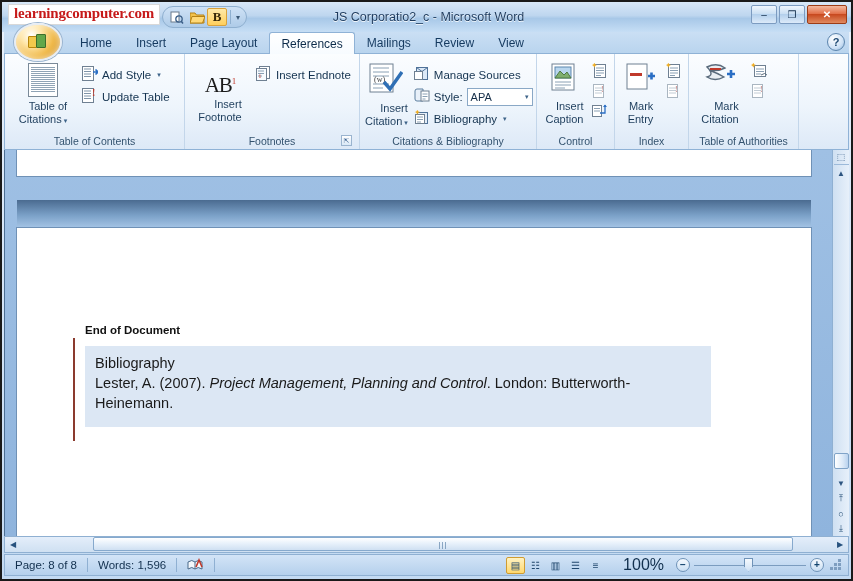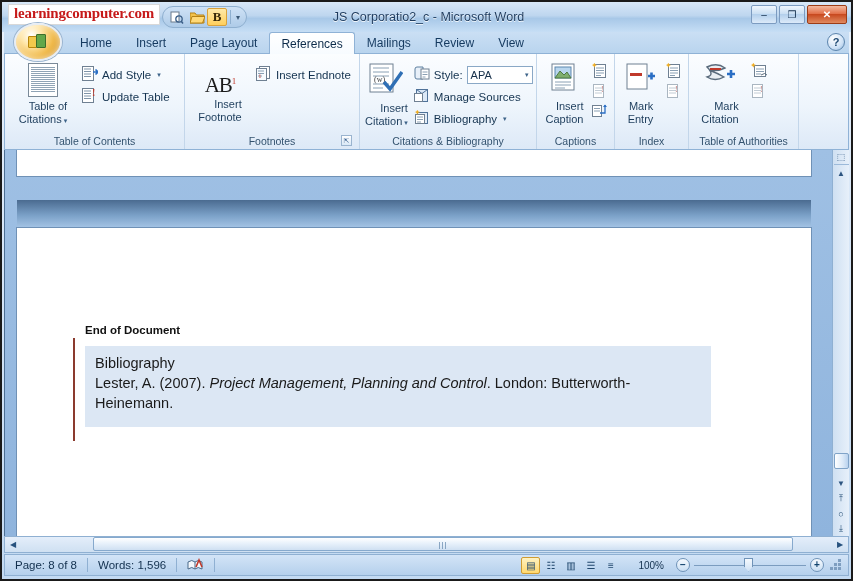--- a/index.html
+++ b/index.html
@@ -385,21 +385,21 @@
     width: 19px; height: 17px;
     display: flex; align-items: center; justify-content: center;
     font-size: 10px; color: #21486e;
     border: 1px solid transparent;
   }
   .vbtn.active {
     background: linear-gradient(to bottom,#fff2c2,#ffd86e);
     border: 1px solid #cf9c32;
     border-radius: 2px;
   }
-  .zoom-pct { font-size: 10px; color: #12304e; padding: 0 8px; }
+  .zoom-pct { font-size: 16px; color: #12304e; padding: 0 8px; }
   .zoom-ctl { display: flex; align-items: center; gap: 0; }
   .zoom-circle {
     width: 14px; height: 14px; border-radius: 50%;
     border: 1px solid #6f93b8;
     background: linear-gradient(to bottom,#f6fafe,#cadff3);
     display: flex; align-items: center; justify-content: center;
     font-size: 10px; color: #14456f; font-weight: bold; line-height: 10px;
   }
   .zoom-track {
     width: 112px; height: 1px; background: #7b9cbf; margin: 0 4px;
@@ -581,44 +581,44 @@
             </span>
             <span class="cap">
               <span>Insert</span><br>
               <span>Citation</span><span class="caret">▾</span>
             </span>
           </div>
           <div class="smallcol">
             <div class="smallbtn">
               <span class="ico">
                 <svg width="16" height="15" viewBox="0 0 16 15">
+                    <rect x="2.5" y="1.5" width="11" height="12" fill="#dce9f7" stroke="#4f7299"></rect>
+                    <path d="M2.5 1.5 L8 5.5 L13.5 1.5" fill="none" stroke="#4f7299"></path>
+                    <rect x="0.5" y="5.5" width="8" height="8" fill="#fff" stroke="#6f8092"></rect>
+                  </svg>
+              </span>
+              <span>Manage Sources</span>
+            </div>
+            <div class="smallbtn">
+              <span class="ico">
+                <svg width="16" height="15" viewBox="0 0 16 15">
                     <path d="M1 3 Q1 1 3 1 L9 1 L9 13 L3 13 Q1 13 1 11 Z" fill="#e8f0f9" stroke="#5d7f9f"></path>
                     <rect x="7" y="3" width="8" height="10" fill="#fff" stroke="#6f8092"></rect>
                     <g stroke="#8aa0b4">
                       <line x1="8.5" y1="6" x2="13.5" y2="6"></line>
                       <line x1="8.5" y1="8.5" x2="13.5" y2="8.5"></line>
                       <line x1="8.5" y1="11" x2="11.5" y2="11"></line>
                     </g>
                   </svg>
               </span>
               <span>Style:</span>
               <span class="style-select">
                 <span>APA</span>
                 <span class="caret">▾</span>
               </span>
-            </div>
-            <div class="smallbtn">
-              <span class="ico">
-                <svg width="16" height="15" viewBox="0 0 16 15">
-                    <rect x="2.5" y="1.5" width="11" height="12" fill="#dce9f7" stroke="#4f7299"></rect>
-                    <path d="M2.5 1.5 L8 5.5 L13.5 1.5" fill="none" stroke="#4f7299"></path>
-                    <rect x="0.5" y="5.5" width="8" height="8" fill="#fff" stroke="#6f8092"></rect>
-                  </svg>
-              </span>
-              <span>Manage Sources</span>
             </div>
             <div class="smallbtn">
               <span class="ico">
                 <svg width="16" height="15" viewBox="0 0 16 15">
                     <rect x="3.5" y="2.5" width="10" height="11" fill="#e3edf8" stroke="#4f7299"></rect>
                     <rect x="1.5" y="4.5" width="9" height="9" fill="#fff" stroke="#6f8092"></rect>
                     <g stroke="#8aa0b4">
                       <line x1="3" y1="7" x2="9" y2="7"></line>
                       <line x1="3" y1="9.5" x2="9" y2="9.5"></line>
                       <line x1="3" y1="12" x2="7" y2="12"></line>
@@ -690,21 +690,21 @@
                       <line x1="2" y1="5.5" x2="8" y2="5.5"></line>
                       <line x1="2" y1="8" x2="8" y2="8"></line>
                     </g>
                     <path d="M8 10 L13 10 L13 2" stroke="#2a6ec4" fill="none" stroke-width="1.3"></path>
                     <path d="M11 4 L13 1.5 L15 4" fill="#2a6ec4"></path>
                   </svg>
               </span>
             </div>
           </div>
         </div>
-        <div class="group-label">Captions</div>
+        <div class="group-label">Control</div>
       </div>
 
       <div class="group" style="width:74px">
         <div class="group-body">
           <div class="bigbtn" style="width:44px">
             <span class="ico">
               <svg width="30" height="30" viewBox="0 0 30 30">
                   <rect x="1" y="1" width="20" height="25" fill="#fff" stroke="#6f8092"></rect>
                   <rect x="4" y="10" width="12" height="3" fill="#c0392b"></rect>
                   <path d="M22 13 L29 13 M25.5 9.5 L25.5 16.5" stroke="#2a6ec4" stroke-width="2.6"></path>

